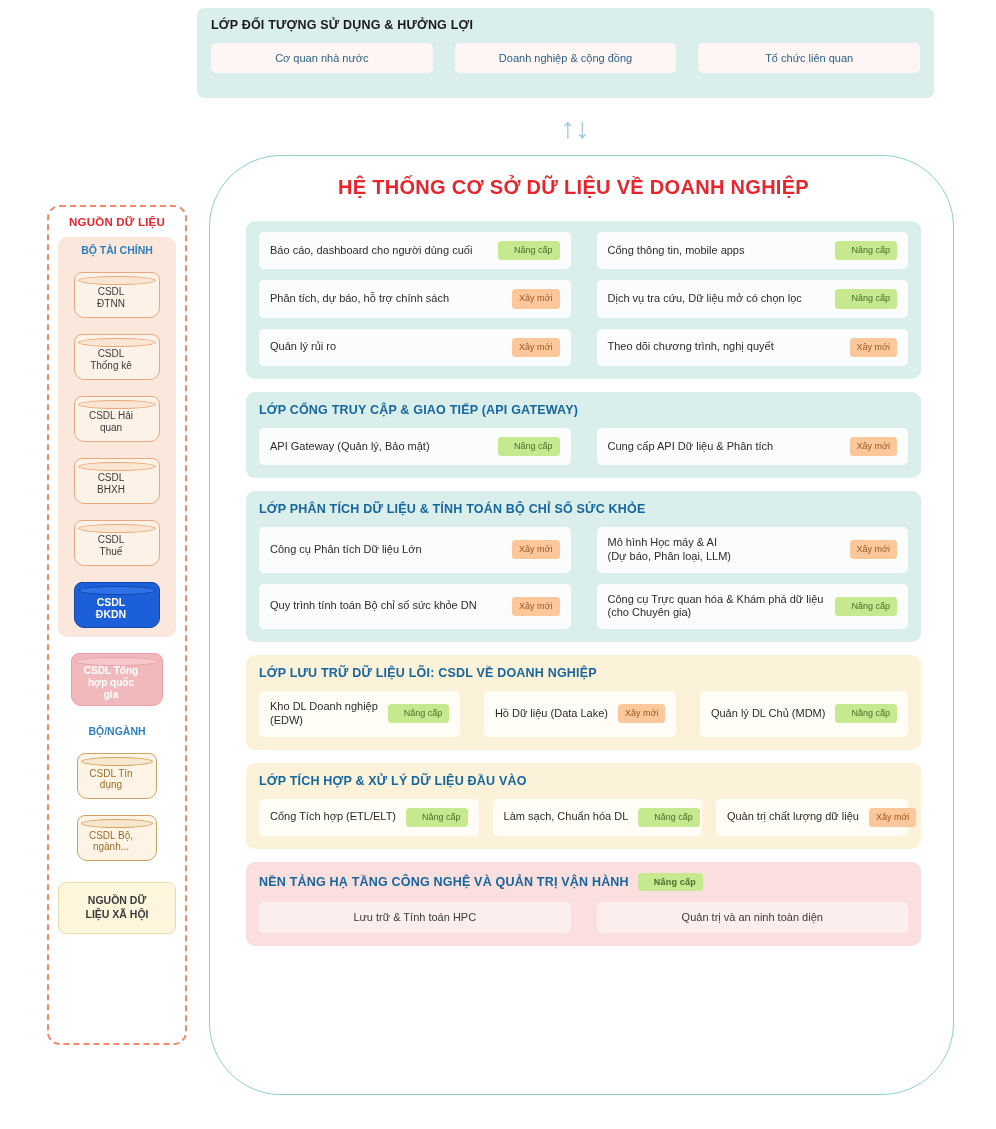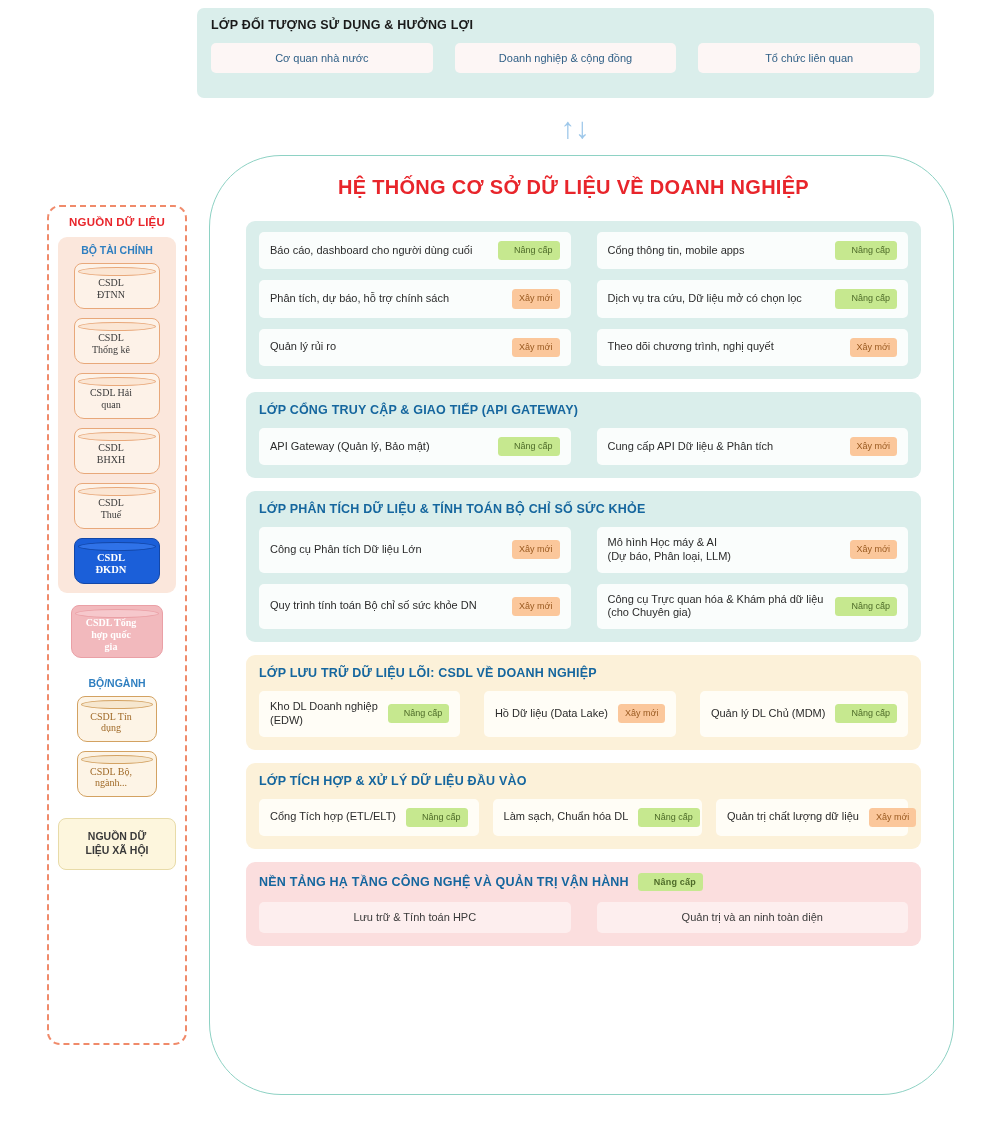--- a/index.html
+++ b/index.html
@@ -72,32 +72,31 @@
   .src-group-title {
     text-align: center;
     font-size: 10.5px; font-weight: bold;
     color: #2f7fc0;
     margin-bottom: 7px;
   }
 
   
   .cyl {
     position: relative;
-    margin: 0 auto 9px auto;
+    margin: 16px auto 9px auto;
     width: 86px;
     min-height: 46px;
     border: 1.4px solid #e8a87a;
     border-radius: 8px 8px 10px 10px;
     background: #fdf2e8;
     display: flex; align-items: center; justify-content: center;
     text-align: center;
     font-size: 10px; line-height: 1.18;
     color: #3a3a3a;
     padding: 11px 15px 5px 3px;
-    font-family: Liberation Serif, serif;
   }
   .cyl::before {
     content: "";
     position: absolute;
     left: 3px; right: 3px; top: 3px;
     height: 7px;
     border: 1.2px solid #e8a87a;
     border-radius: 50%;
     background: #fbe6d4;
   }

